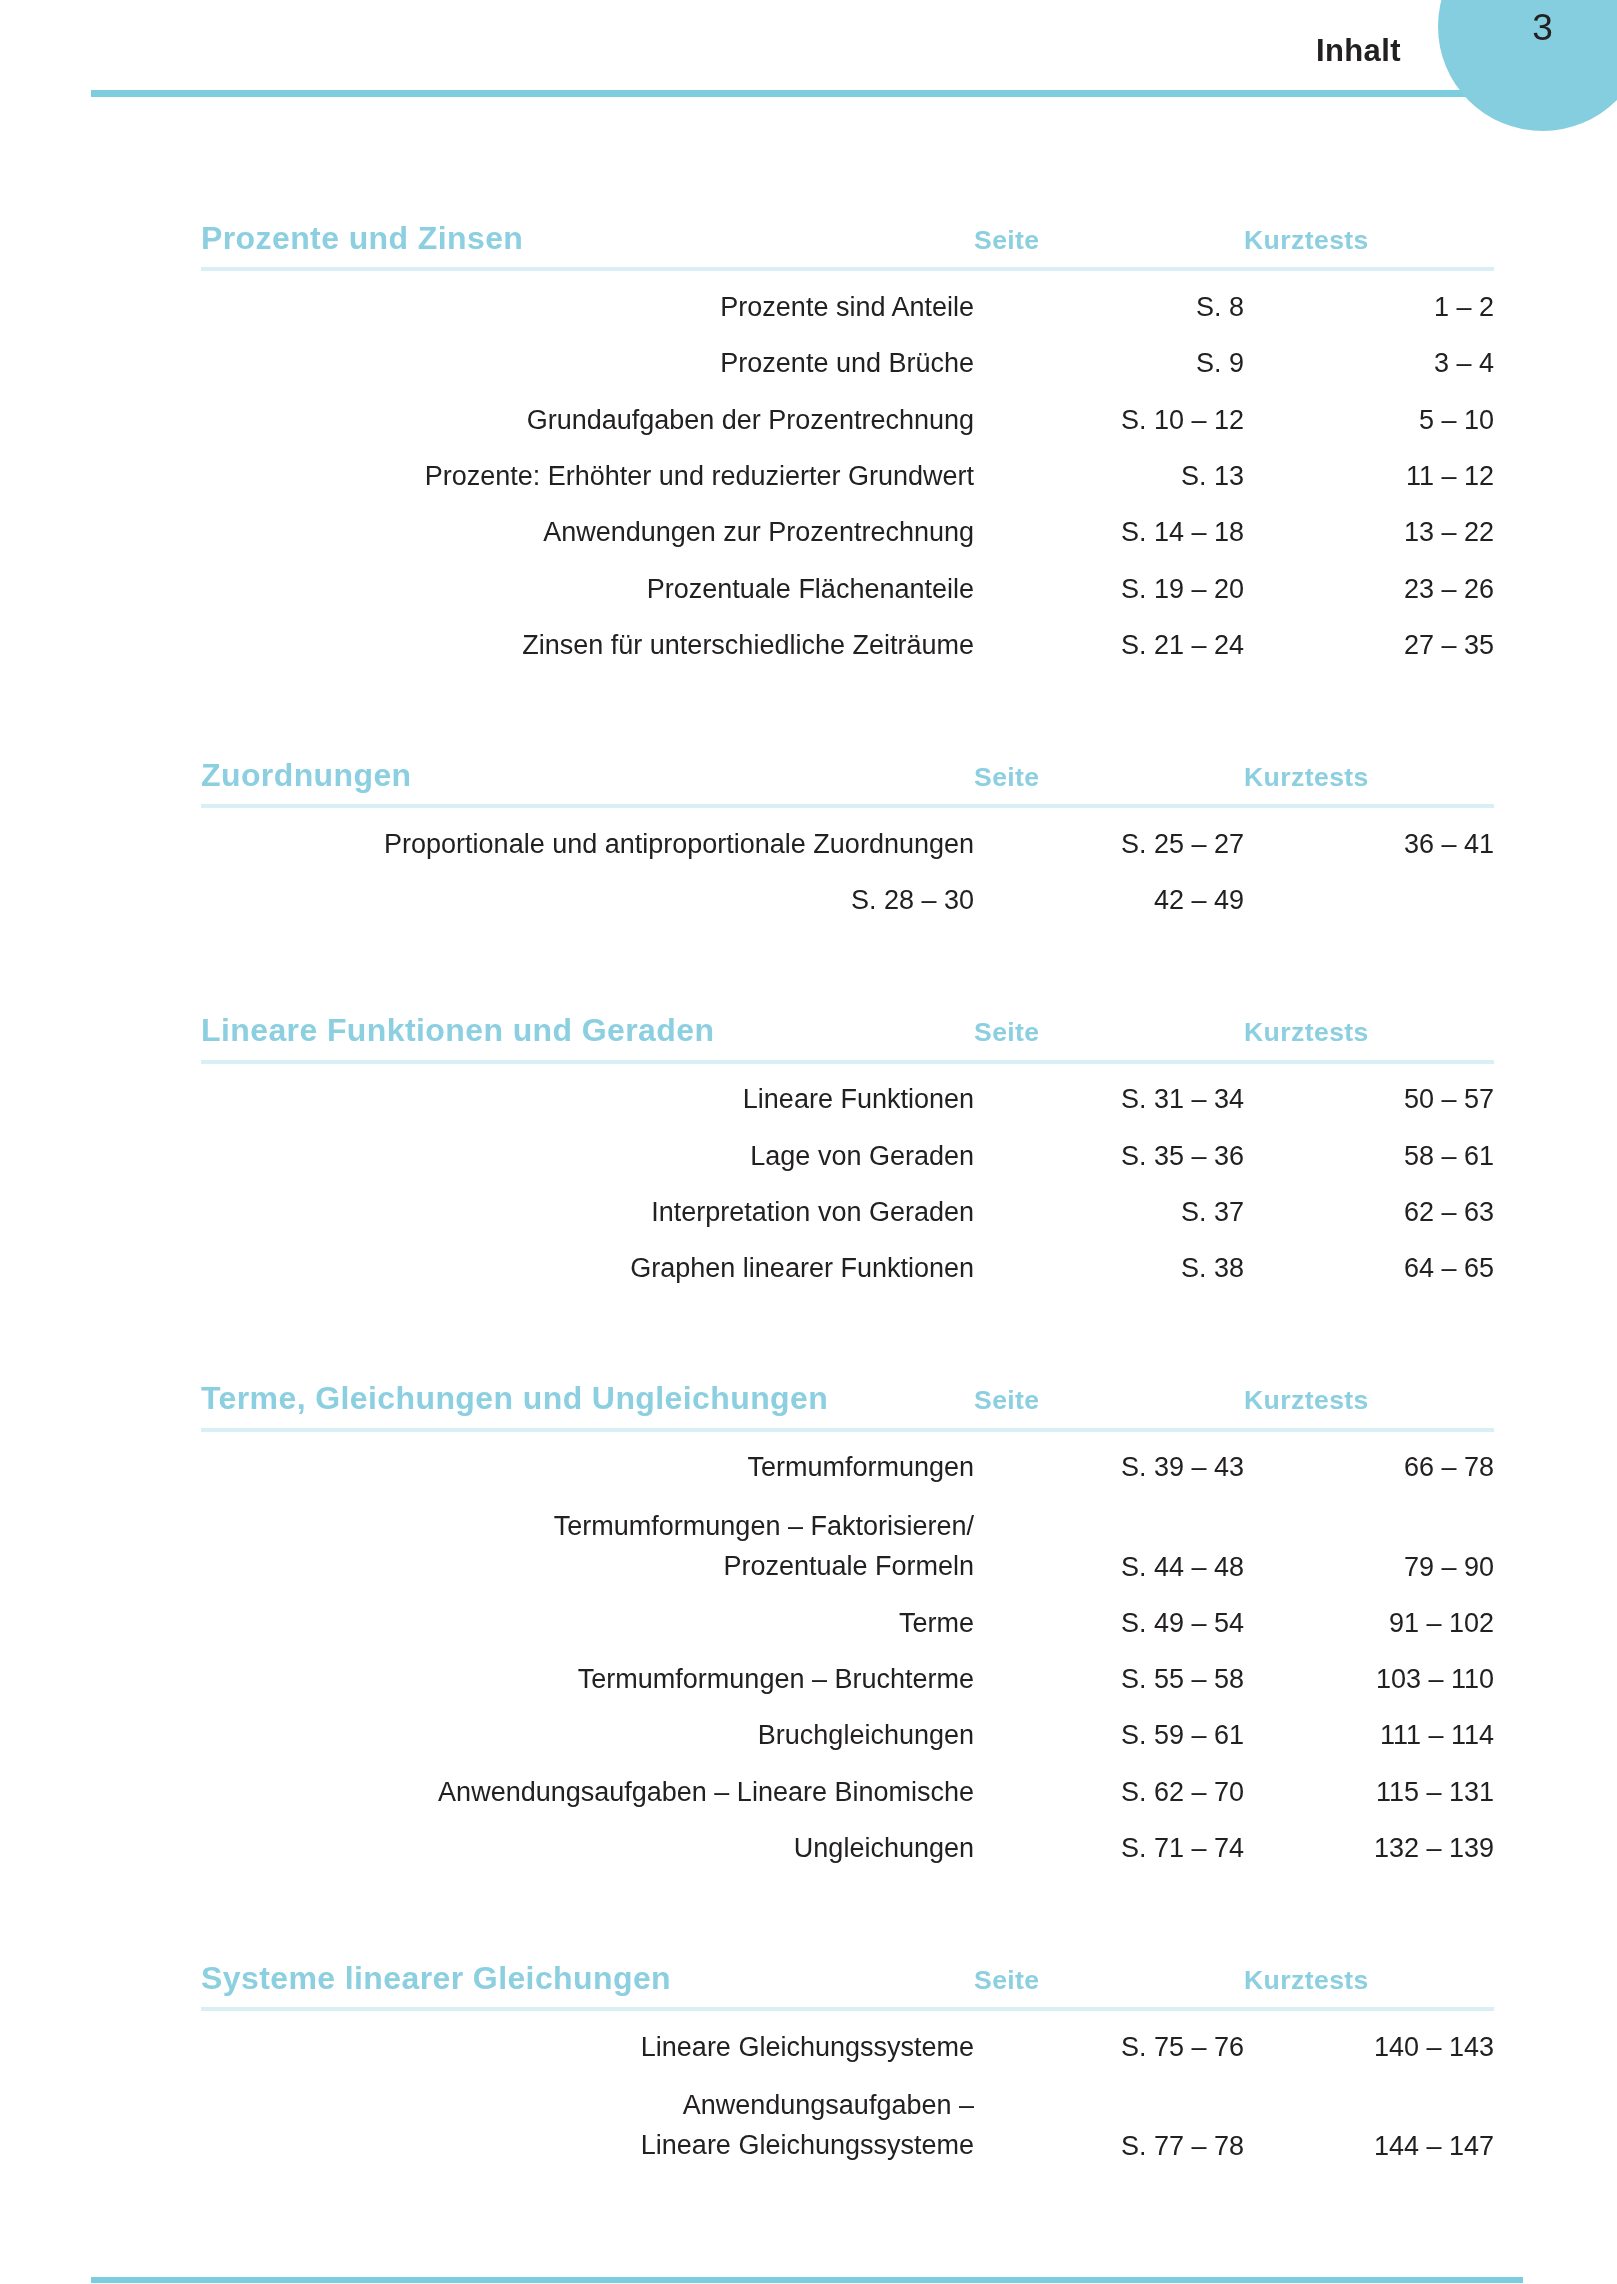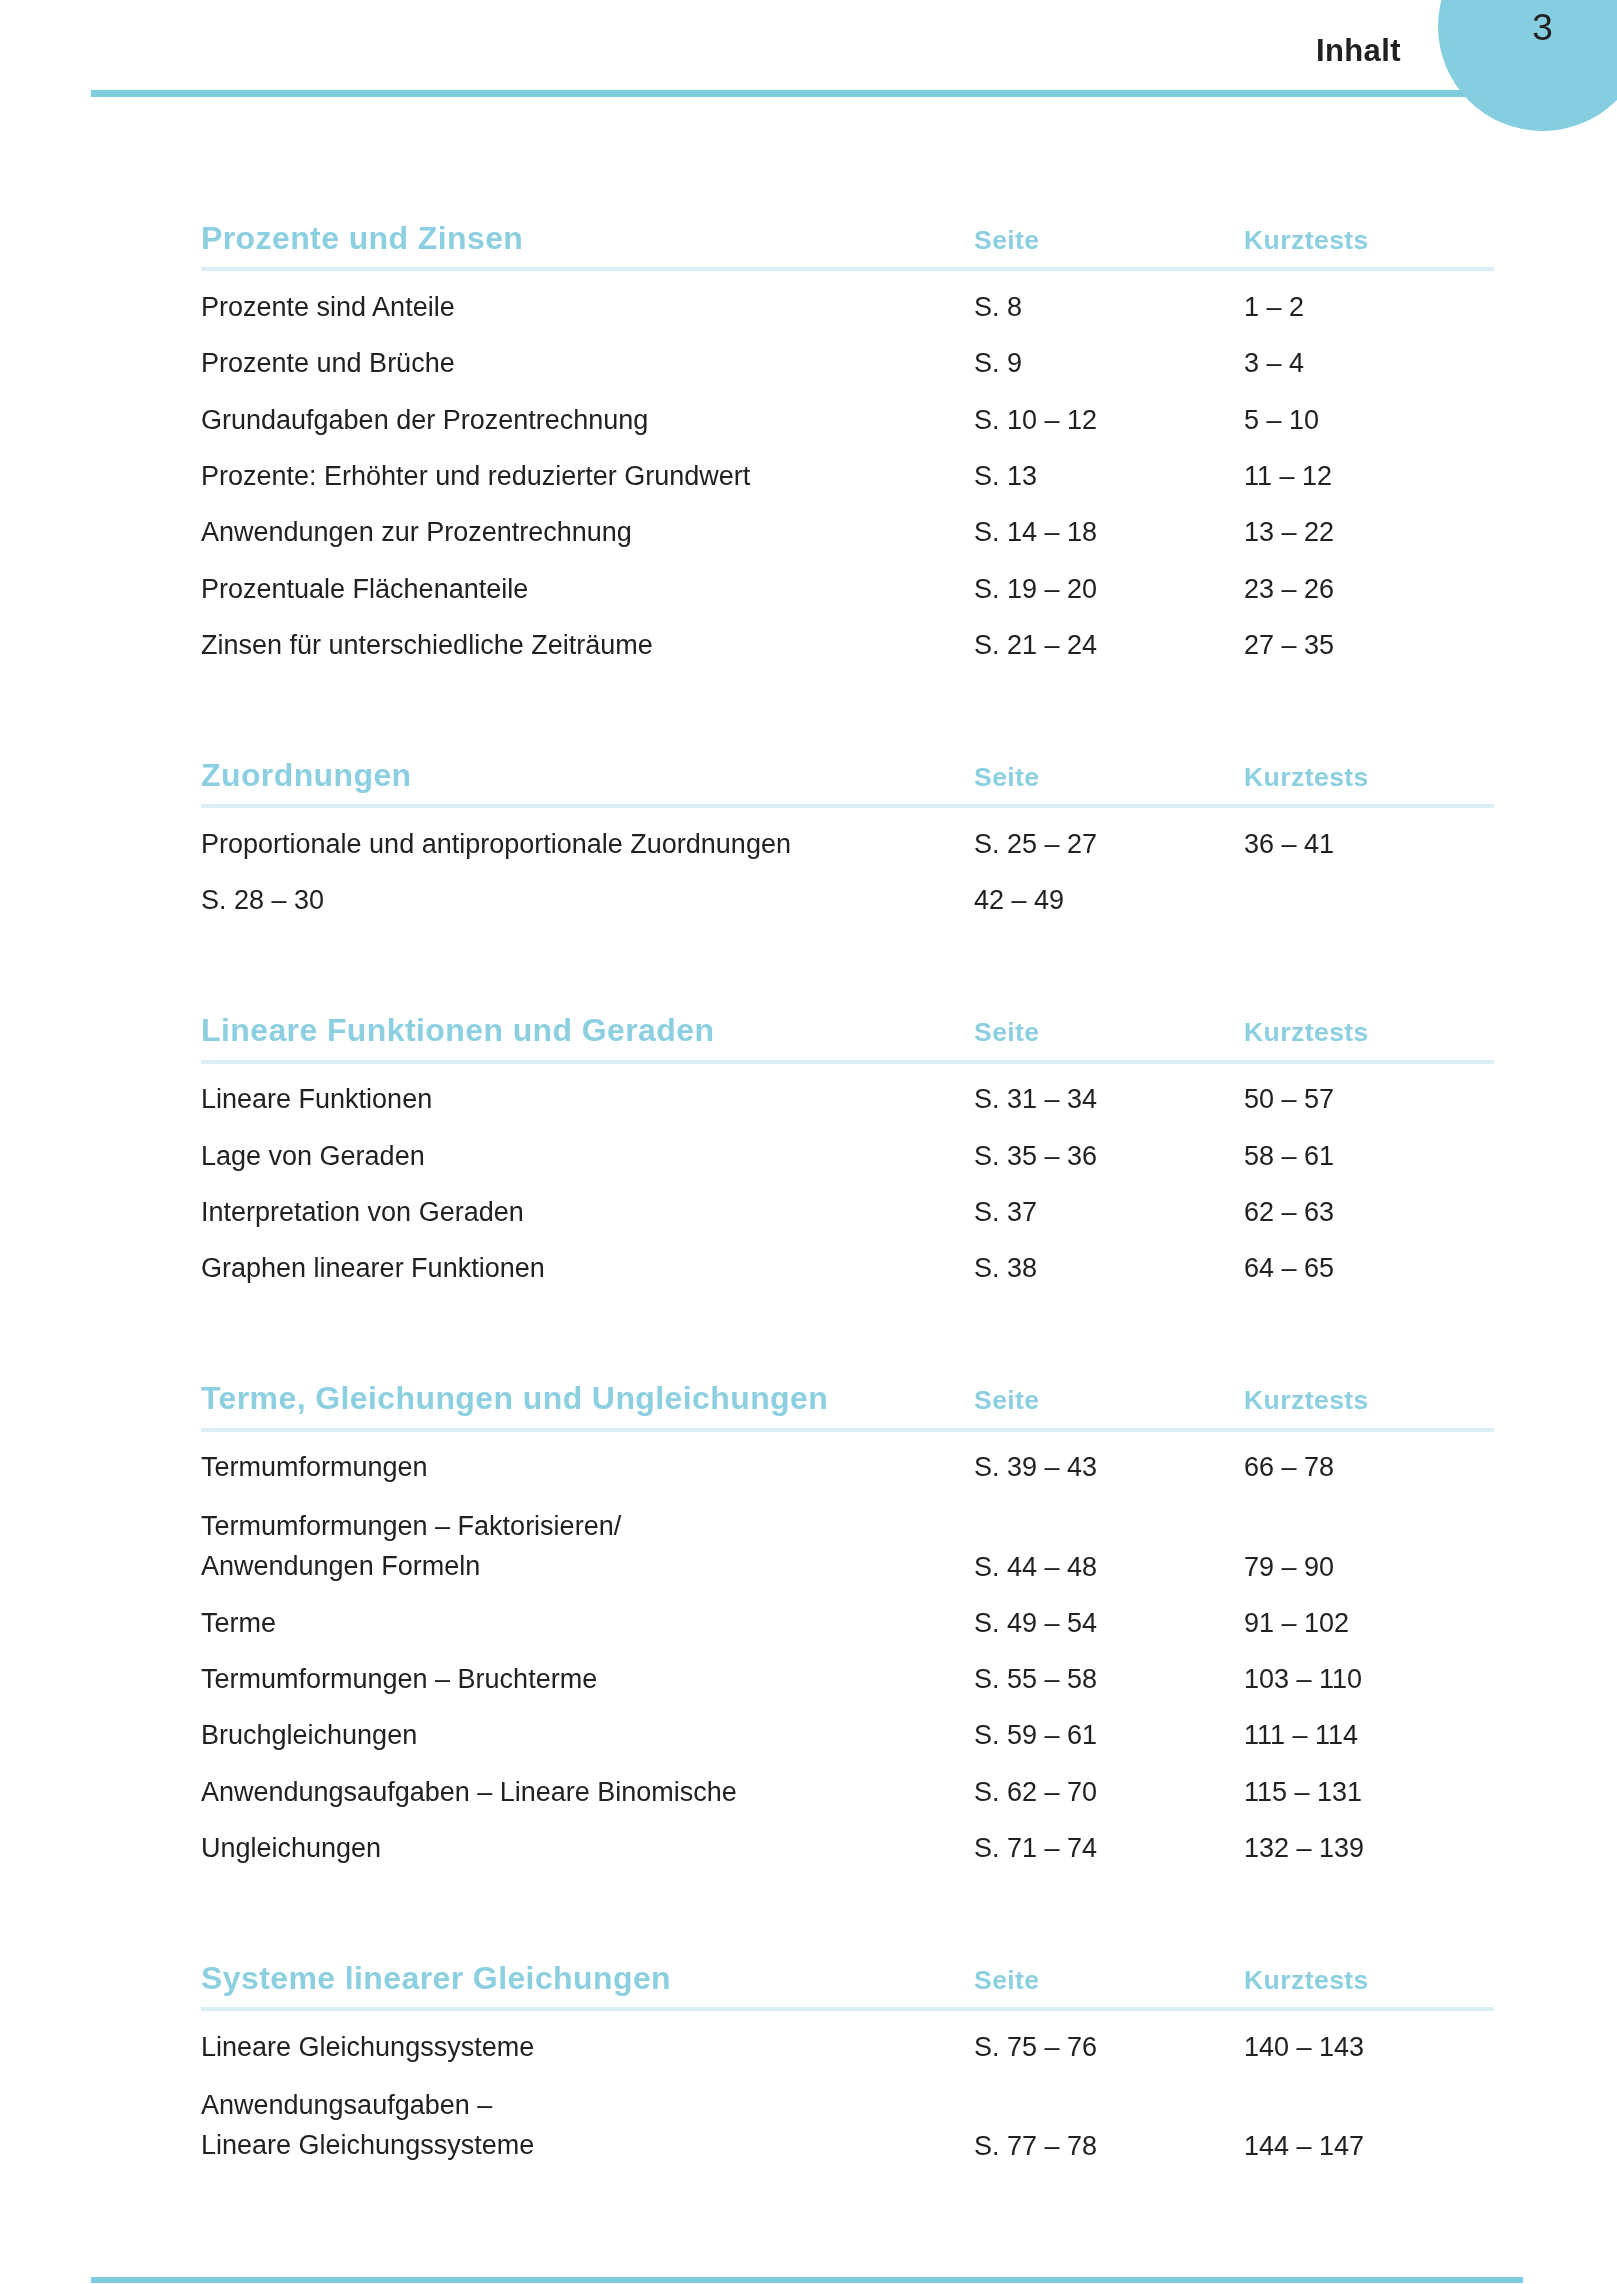--- a/index.html
+++ b/index.html
@@ -47,21 +47,21 @@
   }
   .col-label{
     font-size:26.6px;font-weight:bold;line-height:42px;
     color:var(--accent_light_blue,#8bcfe0);letter-spacing:0.4px;
   }
   .section-rule{
     margin-top:6.4px;height:4px;width:100%;
     background:var(--rule_light,#d9eef5);
   }
   .rows{margin-top:17.7px;}
-  .row{font-size:27px;line-height:37px;margin-bottom:19.3px;}
+  .row{font-size:27px;line-height:37px;margin-bottom:19.3px;text-align:right;}
   .row:last-child{margin-bottom:0;}
   .c-title .line{display:block;line-height:40px;}
   .c-title,.c-page,.c-tests{white-space:nowrap;}
 </style>
 </head>
 <body>
 
 <div class="page">
 
   <div class="header-title">Inhalt</div>
@@ -177,21 +177,21 @@
       <div class="section-rule"></div>
       <div class="rows">
         <div class="grid row">
           <div class="c-title">Termumformungen</div>
           <div class="c-page">S. 39 – 43</div>
           <div class="c-tests">66 – 78</div>
         </div>
         <div class="grid row">
           <div class="c-title">
             <span class="line">Termumformungen – Faktorisieren/</span>
-            <span class="line">Anwendungen Formeln</span>
+            <span class="line">Prozentuale Formeln</span>
           </div>
           <div class="c-page">S. 44 – 48</div>
           <div class="c-tests">79 – 90</div>
         </div>
         <div class="grid row">
           <div class="c-title">Terme</div>
           <div class="c-page">S. 49 – 54</div>
           <div class="c-tests">91 – 102</div>
         </div>
         <div class="grid row">

